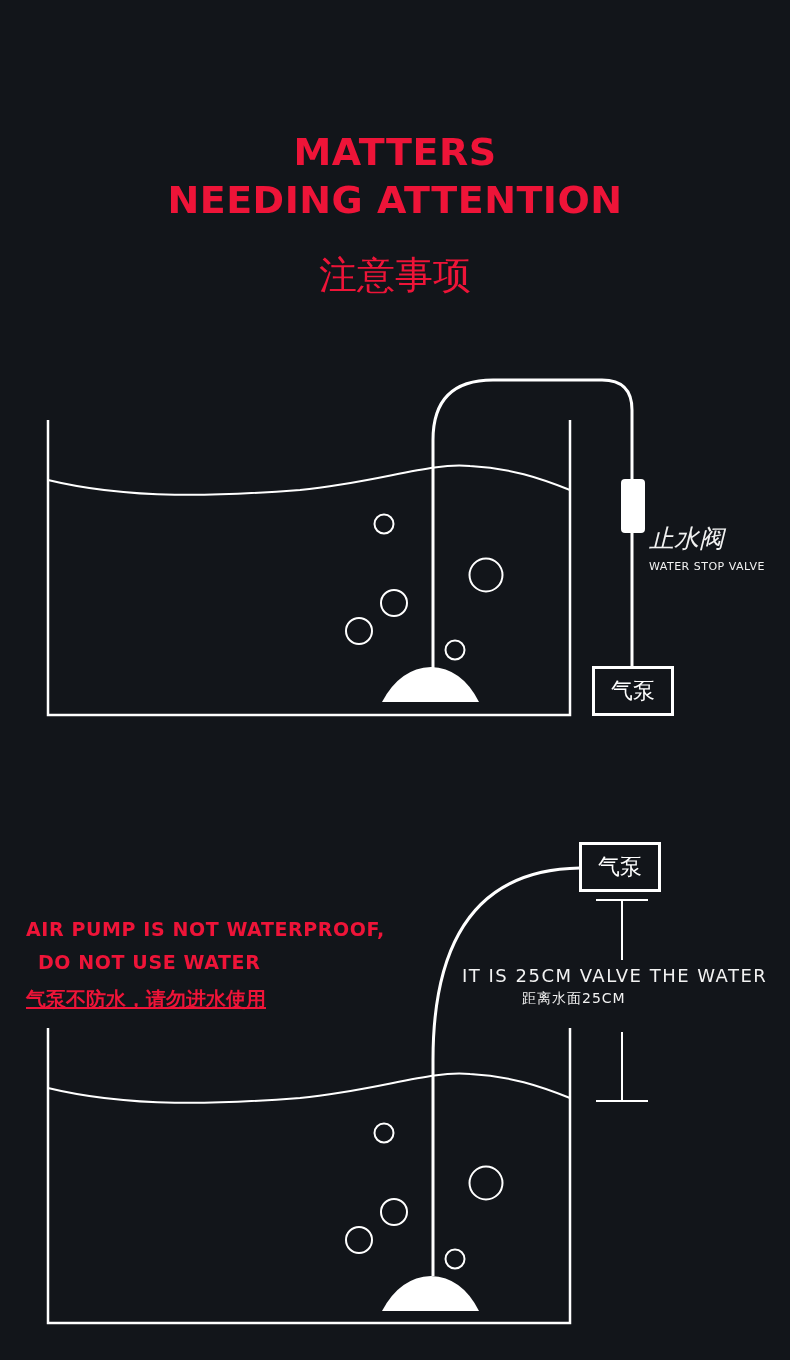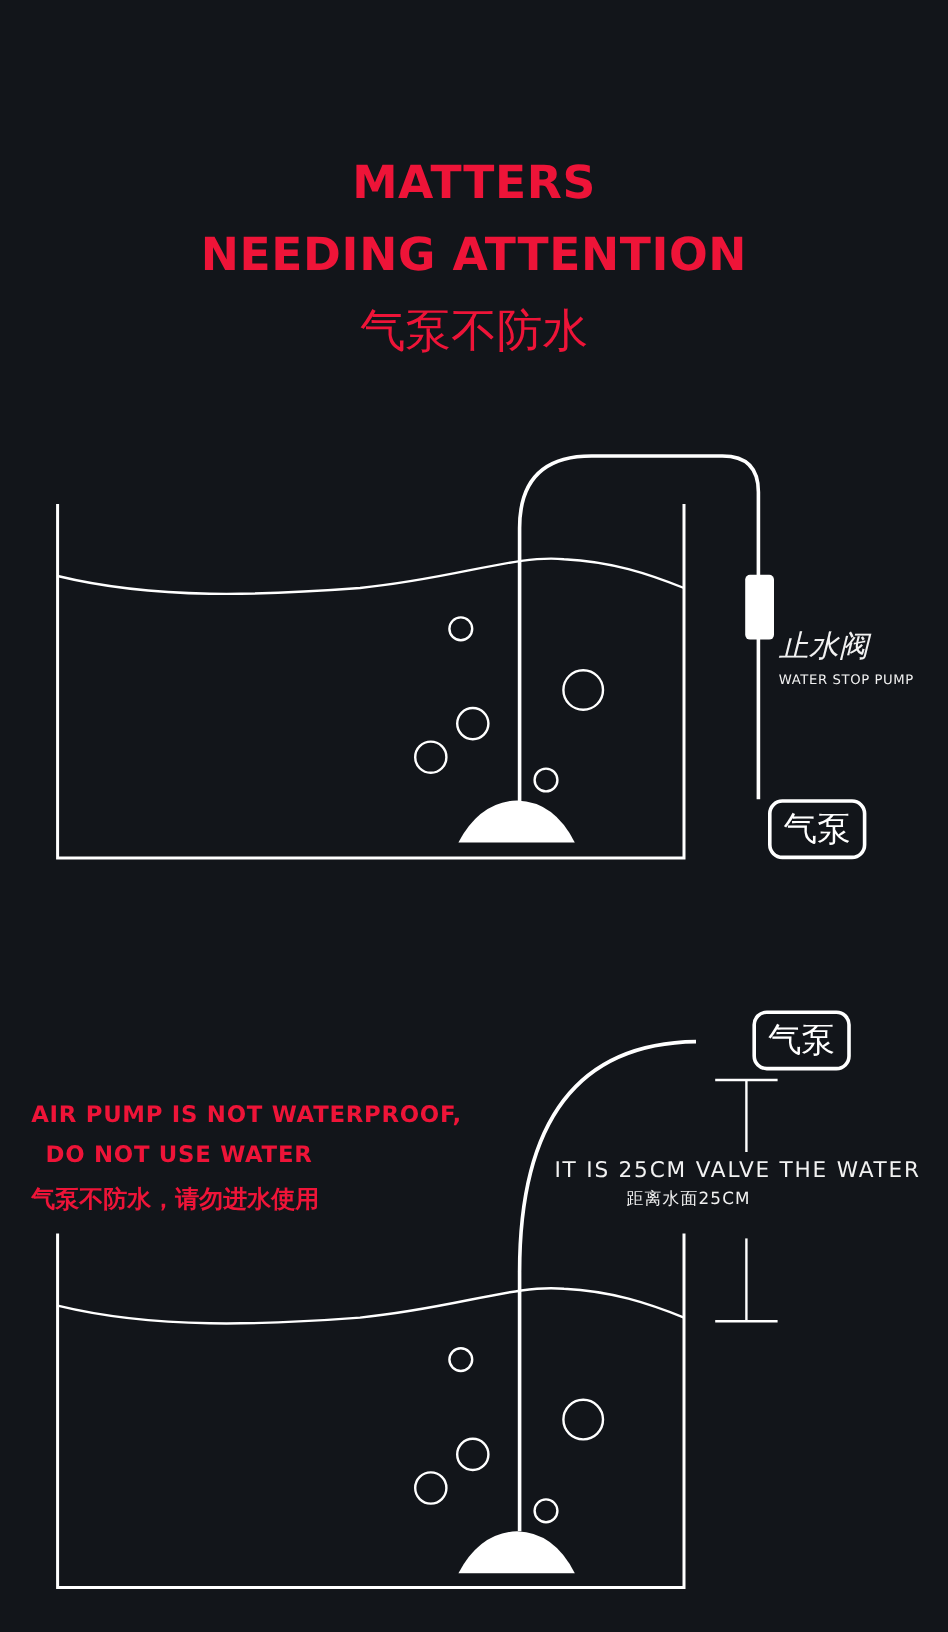--- a/index.html
+++ b/index.html
@@ -3,28 +3,28 @@
 <meta charset="utf-8">
 <style>
   html, body { margin:0; padding:0; }
   body { width:790px; height:1360px; background:#12151a; position:relative; overflow:hidden; font-family:"DejaVu Sans","Liberation Sans",sans-serif; }
   .abs { position:absolute; }
   .title-en { left:0; width:790px; text-align:center; color:#ee1438; font-weight:bold; font-size:38px; line-height:48px; letter-spacing:0.5px; }
   .title-cn { left:0; width:790px; text-align:center; color:#ee1438; font-size:38px; top:250px; }
   svg { position:absolute; left:0; top:0; }
   .lbl-white { color:#f2f2f2; white-space:nowrap; }
   .warn { color:#ee1438; font-weight:bold; white-space:nowrap;text-align:center; }
-  .pumpbox { border:3px solid #fff; border-radius:12px; box-sizing:border-box; color:#fff; display:flex; align-items:center; justify-content:center; font-size:28px;margin-left:48px; }
+  .pumpbox { border:3px solid #fff; border-radius:0; box-sizing:border-box; color:#fff; display:flex; align-items:center; justify-content:center; font-size:22px; }
 </style>
 </head>
 <body>
 
 <div class="abs title-en" style="top:128px;">MATTERS</div>
-<div class="abs title-en" style="top:176px;margin-top:12px;">NEEDING ATTENTION</div>
-<div class="abs title-cn">气泵不防水</div>
+<div class="abs title-en" style="top:176px;">NEEDING ATTENTION</div>
+<div class="abs title-cn">注意事项</div>
 
 <svg width="790" height="1360" viewBox="0 0 790 1360">
   <g fill="none" stroke="#fff">
 
     <g>
       <polyline points="48,420 48,715 570,715 570,420" stroke-width="2.5"></polyline>
       <path d="M48,480 C130,500 220,496 300,490 C380,482 430,462 470,466 C510,468 540,478 570,490" stroke-width="2"></path>
     </g>
 
     <path d="M433,668 L433,440 Q433,380 493,380 L602,380 Q632,380 632,410 L632,666" stroke-width="3"></path>
@@ -58,26 +58,26 @@
     </g>
   </g>
 
   <path d="M382,702 Q400,668 431,667 Q462,668 479,702 Z" fill="#fff"></path>
   <path d="M382,1311 Q400,1277 431,1276 Q462,1277 479,1311 Z" fill="#fff"></path>
 
   <rect x="621" y="479" width="24" height="54" rx="4" fill="#fff"></rect>
 </svg>
 
 <div class="abs lbl-white" style="left:649px; top:522px; font-size:25px;font-style:italic;">止水阀</div>
-<div class="abs lbl-white" style="left:649px; top:560px; font-size:11px; letter-spacing:0.5px;">WATER STOP PUMP</div>
+<div class="abs lbl-white" style="left:649px; top:560px; font-size:11px; letter-spacing:0.5px;">WATER STOP VALVE</div>
 <div class="abs pumpbox" style="left:592px; top:666px; width:82px; height:50px;">
   <span>气泵</span>
 </div>
 
 <div class="abs warn" style="left:26px; top:918px; font-size:19px; letter-spacing:0.6px;">AIR PUMP IS NOT WATERPROOF,</div>
 <div class="abs warn" style="left:26px; top:951px; font-size:19px; letter-spacing:0.6px;margin-left:12px;">DO NOT USE WATER</div>
-<div class="abs warn" style="left:26px; top:986px; font-size:20px;">气泵不防水，请勿进水使用</div>
+<div class="abs warn" style="left:26px; top:986px; font-size:20px;text-decoration:underline;">气泵不防水，请勿进水使用</div>
 
 <div class="abs pumpbox" style="left:579px; top:842px; width:82px; height:50px;">
   <span>气泵</span>
 </div>
 <div class="abs lbl-white" style="left:462px; top:965px; font-size:18px; letter-spacing:1.5px;">IT IS 25CM VALVE THE WATER</div>
 <div class="abs lbl-white" style="left:522px; top:990px; font-size:14px; letter-spacing:1px;">距离水面25CM</div>
 
 </body></html>

